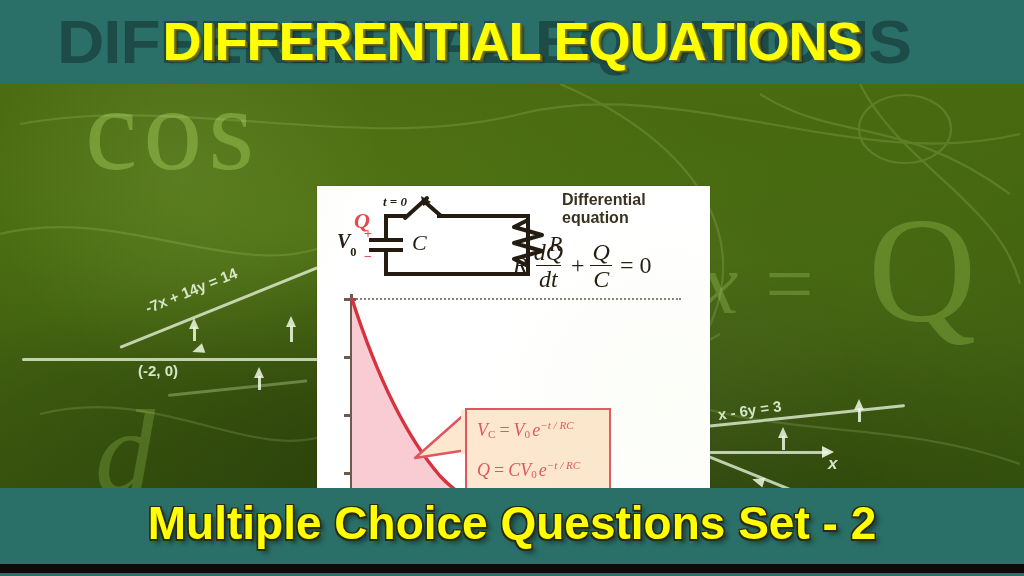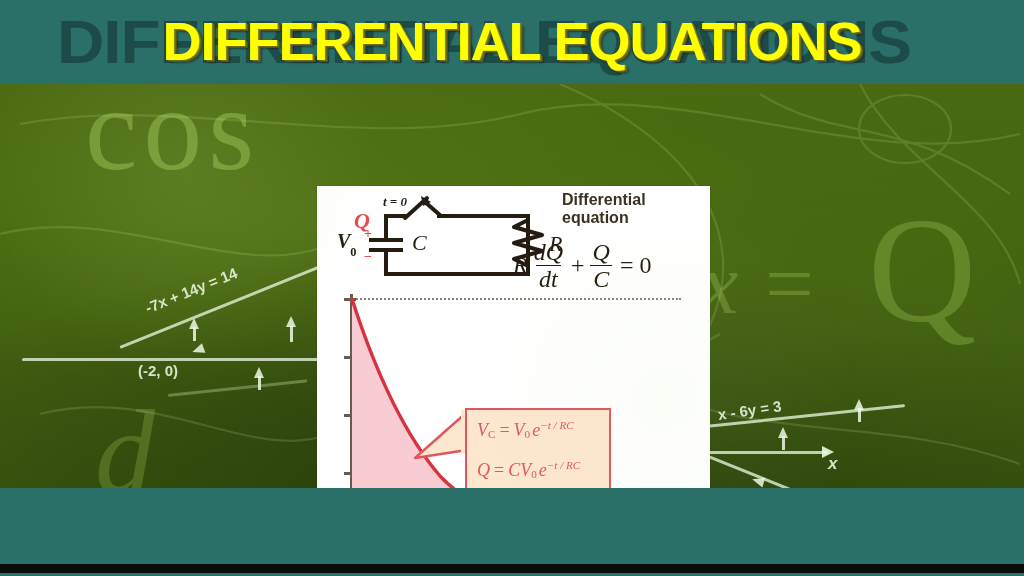--- a/index.html
+++ b/index.html
@@ -307,15 +307,16 @@
               <sup class="ex">−t / RC</sup>
           </div>
 
         </div>
 
       </div>
     </div>
   </div>
 
   <div class="band-bot"></div>
+  <div class="subtitle">Multiple Choice Questions Set - 2</div>
   <div class="strip-dark"></div>
 
 </div>
 
 </body></html>

